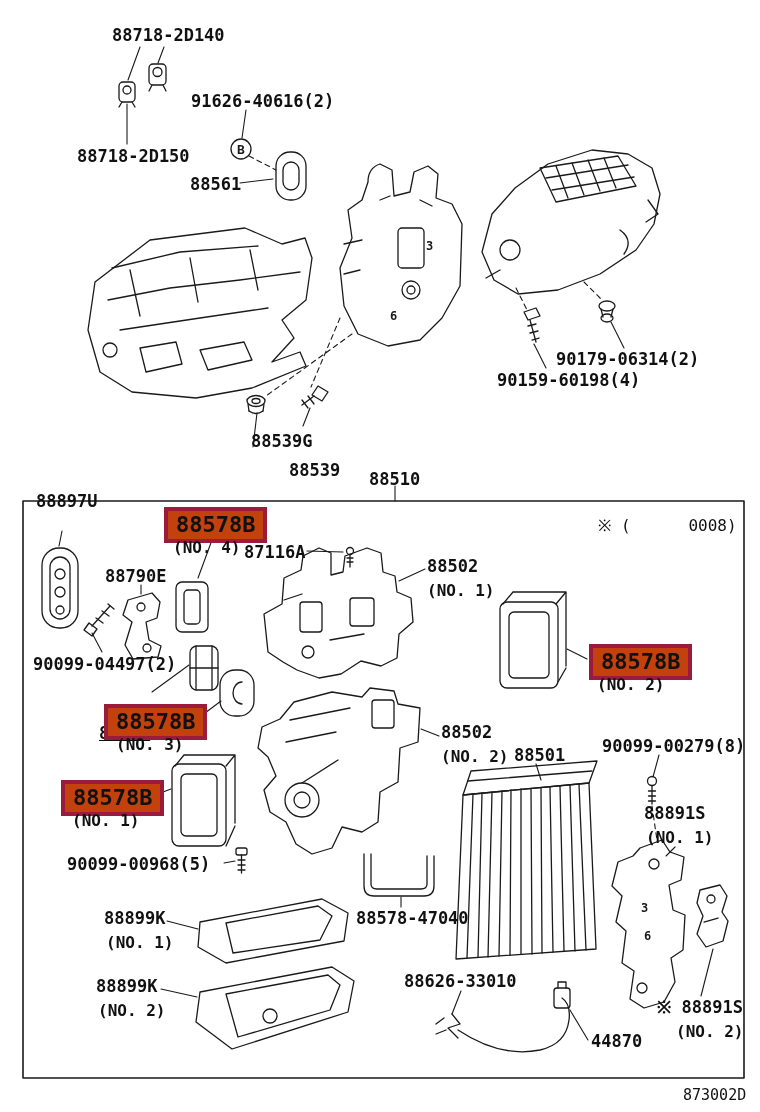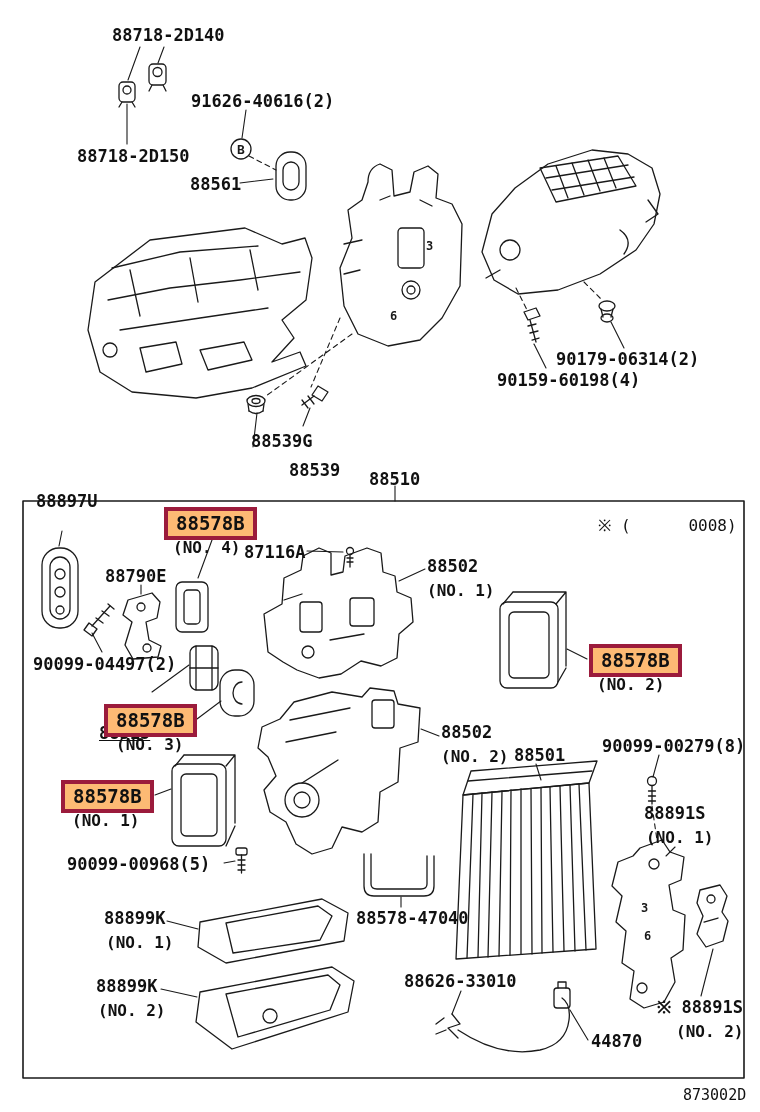--- a/index.html
+++ b/index.html
@@ -2,22 +2,22 @@
 <html style="--hl: #9b1b3c; --line: #1a1a1a; --txt: #111111;"><head>
 <meta charset="utf-8">
 <style>
   * { margin:0; padding:0; box-sizing:border-box; }
   :root { --hl:#9b1b3c; --line:#1a1a1a; --txt:#111111; }
   body { background:#ffffff; font-family:"DejaVu Sans Mono", monospace; }
   .canvas { position:relative; width:760px; height:1112px; background:#ffffff; overflow:hidden; }
   .art { position:absolute; left:0; top:0; width:760px; height:1112px; }
   .lbl { position:absolute; font-weight:bold; font-size:17px; color:var(--txt); white-space:pre; line-height:1.1; }
   .no-lbl { position:absolute; font-weight:bold; font-size:16px; color:var(--txt); white-space:pre; line-height:1.1; }
-  .hl { position:absolute; border:4px solid var(--hl); background:#fdba74; color:var(--txt);
-        font-weight:bold; font-size:19px; padding:1px 8px 2px; white-space:pre; }
+  .hl { position:absolute; border:4px solid var(--hl); background:#c2410c; color:var(--txt);
+        font-weight:bold; font-size:22px; padding:1px 8px 2px; white-space:pre; }
   .footnote { position:absolute; font-weight:normal; font-size:16px; color:var(--txt); white-space:pre; }
   .code { position:absolute; font-size:15px; color:var(--txt); white-space:pre; }
 </style>
 </head>
 <body>
 
 <div class="canvas">
 
   <svg class="art" viewBox="0 0 760 1112" xmlns="http://www.w3.org/2000/svg">
     <g stroke="#1a1a1a" fill="none" stroke-width="1.3" stroke-linejoin="round" stroke-linecap="round">

